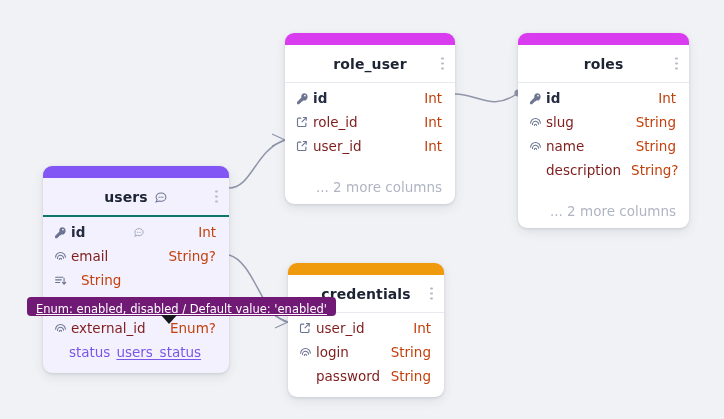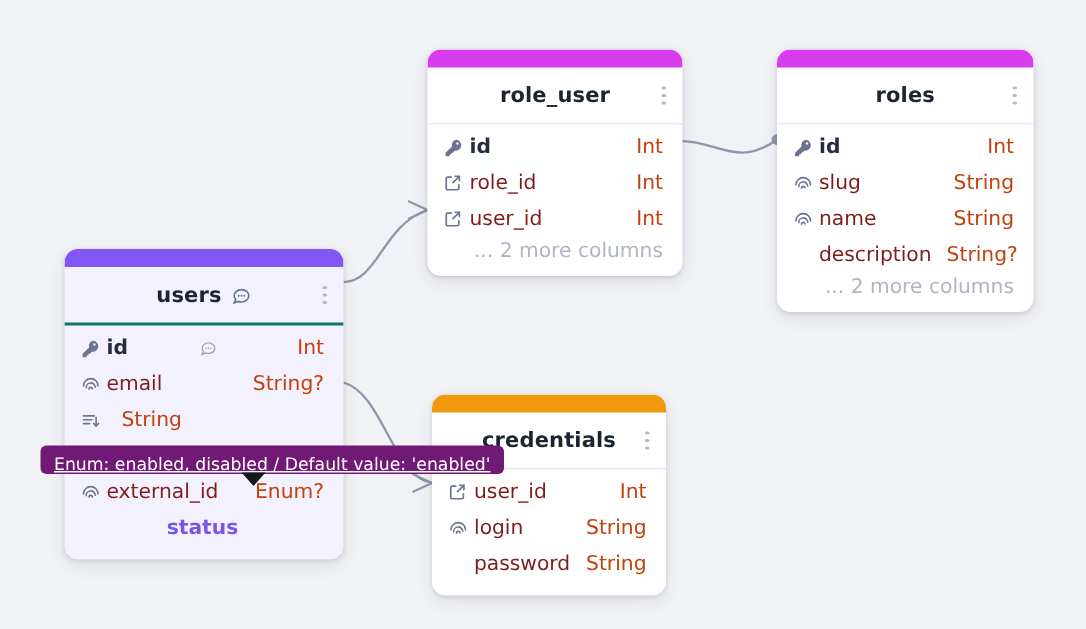--- a/index.html
+++ b/index.html
@@ -49,20 +49,21 @@
     height:24px;padding:0 13px 0 11px;
     font-size:13.5px;white-space:nowrap;
   }
   .col-ico{width:17px;flex:0 0 17px;display:flex;align-items:center;}
   .col-name{color:#7f1d1d;flex:1 1 auto;}
   .col-name.bold{font-weight:bold;color:#242c42;}
   .col-type{color:#c2410c;margin-left:10px;}
   .col-more{
     font-size:13.5px;color:#b0b5c3;text-align:right;
     padding:1px 13px 0 0;
+    margin-top:20px;
   }
   .col-row.enumrow .col-name{color:#7a56e8;}
   .col-row.enumrow .col-type{
     color:#7a56e8;text-decoration:underline;text-underline-offset:2px;
   }
   .inline-bubble{margin-left:5px;display:inline-flex;vertical-align:-2px;}
 
   .tooltip{
     position:absolute;
     background:#701a75;color:#ffffff;
@@ -284,22 +285,23 @@
           <svg width="13" height="13" viewBox="0 0 16 16" fill="none" stroke="#6b7490" stroke-width="1.3" stroke-linecap="round">
             <path d="M2 9a6 6 0 0 1 12 0"></path>
               <path d="M4.3 10.4A3.7 3.7 0 0 1 11.7 10"></path>
             <path d="M6.6 11.6A1.4 1.4 0 0 1 9.4 11.5"></path>
             </svg>
         </span>
         <span class="col-name">external_id</span>
         <span class="col-type">Enum?</span>
       </div>
 
-      <div class="col-row enumrow" style="justify-content:center;font-weight:bold;">
+      <div class="col-row enumrow" style="justify-content:center;">
         <span class="col-name" style="flex:0 0 auto;">status</span>
+        <span class="col-type" style="margin-left:6px;">users_status</span>
       </div>
     </div>
   </div>
 
   <div class="table-card" style="left:288px;top:263px;width:156px;">
     <div class="hdr-bar" style="background:#ef9a0d;"></div>
     <div class="tbl-head">
       <span class="tbl-title">credentials</span>
       <span class="kebab">
         <i></i>

